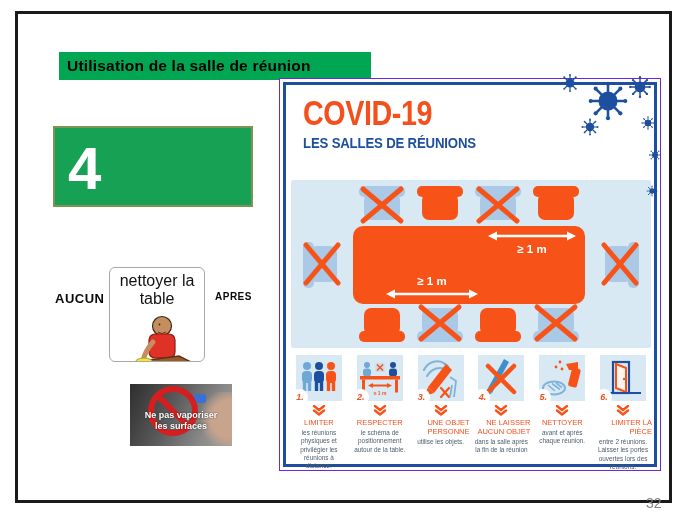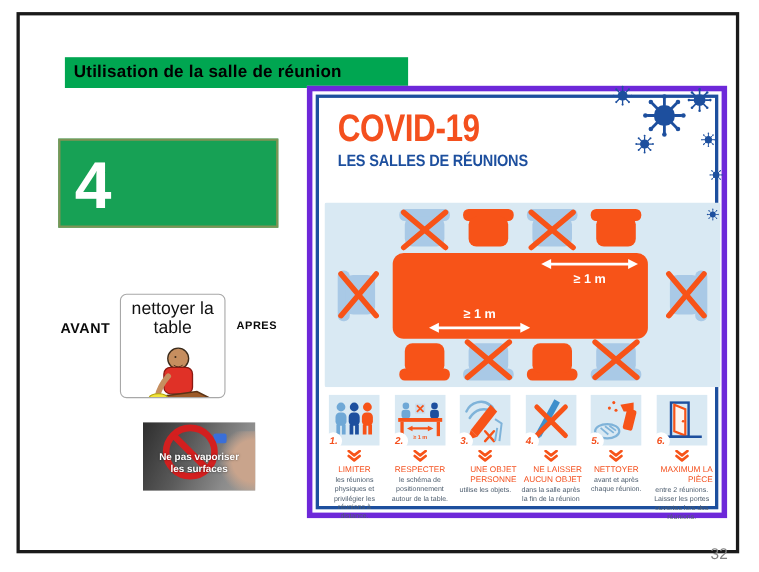--- a/index.html
+++ b/index.html
@@ -29,21 +29,21 @@
   .nospray { position:absolute; left:112px; top:370px; width:102px; height:62px;
     background:linear-gradient(115deg,#2e2e2e 0%,#5a5a5a 40%,#8b8b8b 75%,#a5a09a 100%); overflow:hidden; }
   .nospray .hand-blob { position:absolute; right:-12px; top:8px; width:46px; height:54px;
     background:radial-gradient(circle at 70% 50%, #c9a48c 0 45%, rgba(201,164,140,0) 75%); }
   .nospray .nozzle { position:absolute; right:26px; top:10px; width:12px; height:9px; background:#3a6fd8; border-radius:2px; }
   .nospray svg.ban { position:absolute; left:14px; top:-2px; }
   .nospray .ns-text { position:absolute; left:0; right:0; top:26px; text-align:center;
     color:#fff; font-size:9px; font-weight:bold; line-height:1.25; text-shadow:0 0 2px rgba(0,0,0,.7); }
 
   .poster { position:absolute; left:279px; top:78px; width:382px; height:393px;
-    background:#fdfdff; border:5px solid #6d28d9; }
+    background:#fdfdff; border:1px solid #6d28d9; }
   .poster-inner { position:absolute; left:3px; top:3px; right:3px; bottom:3px; border:3px solid #1D4F9E; background:#fff; }
   .poster-title { position:absolute; left:17px; top:8px; font-size:35px; font-weight:bold; color:#F4501E;
     transform:scaleX(.82); transform-origin:left; letter-spacing:-.5px; }
   .poster-subtitle { position:absolute; left:17px; top:49px; font-size:15px; font-weight:bold; color:#1D4F9E;
     transform:scaleX(.88); transform-origin:left; letter-spacing:-.2px; }
   .room-diagram { position:absolute; left:5px; top:95px; }
 
   .steps { position:absolute; left:4px; right:2px; top:270px; display:flex; gap:3px; }
   .step { flex:1 1 0; display:flex; flex-direction:column; align-items:center; }
   .step-iconbox { position:relative; width:46px; height:46px; background:#D9E9F3; }
@@ -65,21 +65,21 @@
   <div class="slide-frame">
 
     <div class="title-bar">
       <span>Utilisation de la salle de réunion</span>
     </div>
 
     <div class="max-box">
       <div class="big-num">4</div>
     </div>
 
-    <div class="avant-label">AVANT</div>
+    <div class="avant-label">AUCUN</div>
     <div class="apres-label">APRES</div>
 
     <div class="clean-card">
       <div class="caption">nettoyer la table</div>
       <svg width="88" height="72" viewBox="0 0 88 72">
         <circle cx="49" cy="17" r="9.5" fill="#C68E5F" stroke="#3a2a1a" stroke-width="1.2"></circle>
         <circle cx="46.5" cy="15.5" r="0.9" fill="#3a2a1a"></circle>
         <path d="M45,23 q4,3 8,0" fill="none" stroke="#3a2a1a" stroke-width="0.8"></path>
         <rect x="36" y="25" width="26" height="24" rx="6" fill="#E03127" stroke="#8a1a12" stroke-width="1.2"></rect>
         <path d="M40,33 Q32,42 30,52" fill="none" stroke="#C68E5F" stroke-width="5" stroke-linecap="round"></path>
@@ -285,21 +285,21 @@
               <rect x="13" y="7" width="16" height="31" fill="none" stroke="#1D4F9E" stroke-width="2.2"></rect>
               <polygon points="16,9 26,13 26,37 16,33" fill="#FFF4EE" stroke="#F75318" stroke-width="2"></polygon>
               <circle cx="24" cy="24" r="1.2" fill="#F75318"></circle>
               <line x1="5" y1="38" x2="41" y2="38" stroke="#1D4F9E" stroke-width="2.2"></line>
             </svg>
             <div class="step-num">6.</div>
           </div>
           <svg class="chev" width="14" height="11" viewBox="0 0 14 11">
             <path d="M2,1 L7,5 L12,1 M2,5.5 L7,9.5 L12,5.5" fill="none" stroke="#F75318" stroke-width="2.4" stroke-linecap="round" stroke-linejoin="round"></path>
           </svg>
-          <div class="step-heading">MAXIMUM LA PIÈCE</div>
+          <div class="step-heading">LIMITER LA PIÈCE</div>
           <div class="step-text">entre 2 réunions. Laisser les portes ouvertes lors des réunions.</div>
         </div>
 
       </div>
     </div>
 
     <svg class="virus-cluster" width="134" height="150" viewBox="0 0 134 150">
       <defs>
         <g id="virus">
           <circle r="6" fill="#1D4F9E"></circle>

